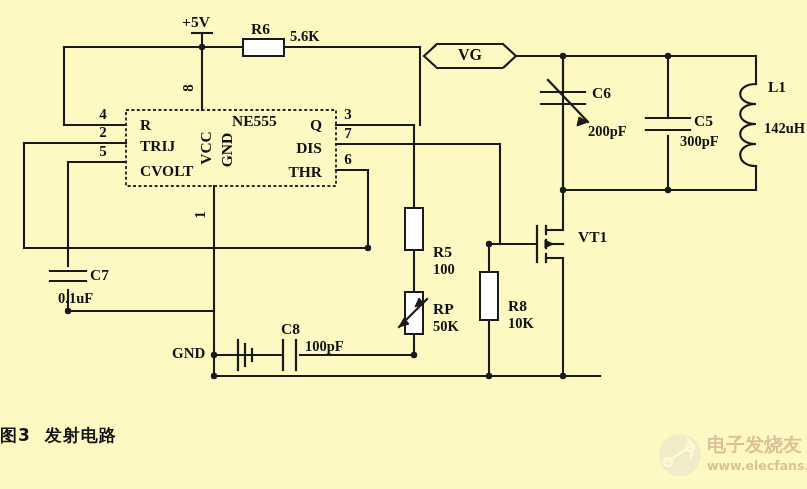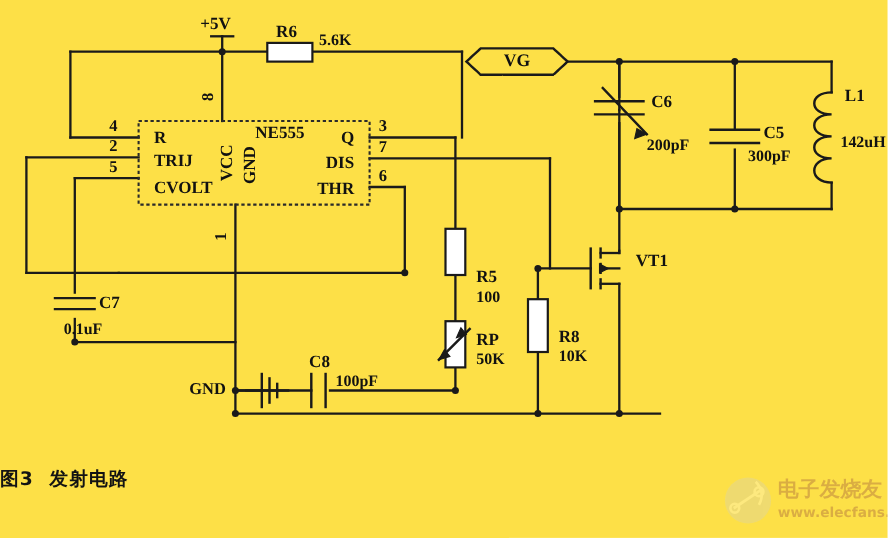--- a/index.html
+++ b/index.html
@@ -4,21 +4,21 @@
 <style>
   html, body {
     margin: 0;
     padding: 0;
     background: #ffffff;
   }
   #page {
     position: relative;
     width: 807px;
     height: 489px;
-    background: #fde047;
+    background: #fef9c3;
     font-family: "Liberation Serif", serif;
     overflow: hidden;
   }
   #schematic {
     position: absolute;
     left: 0;
     top: 0;
     width: 807px;
     height: 489px;
   }

